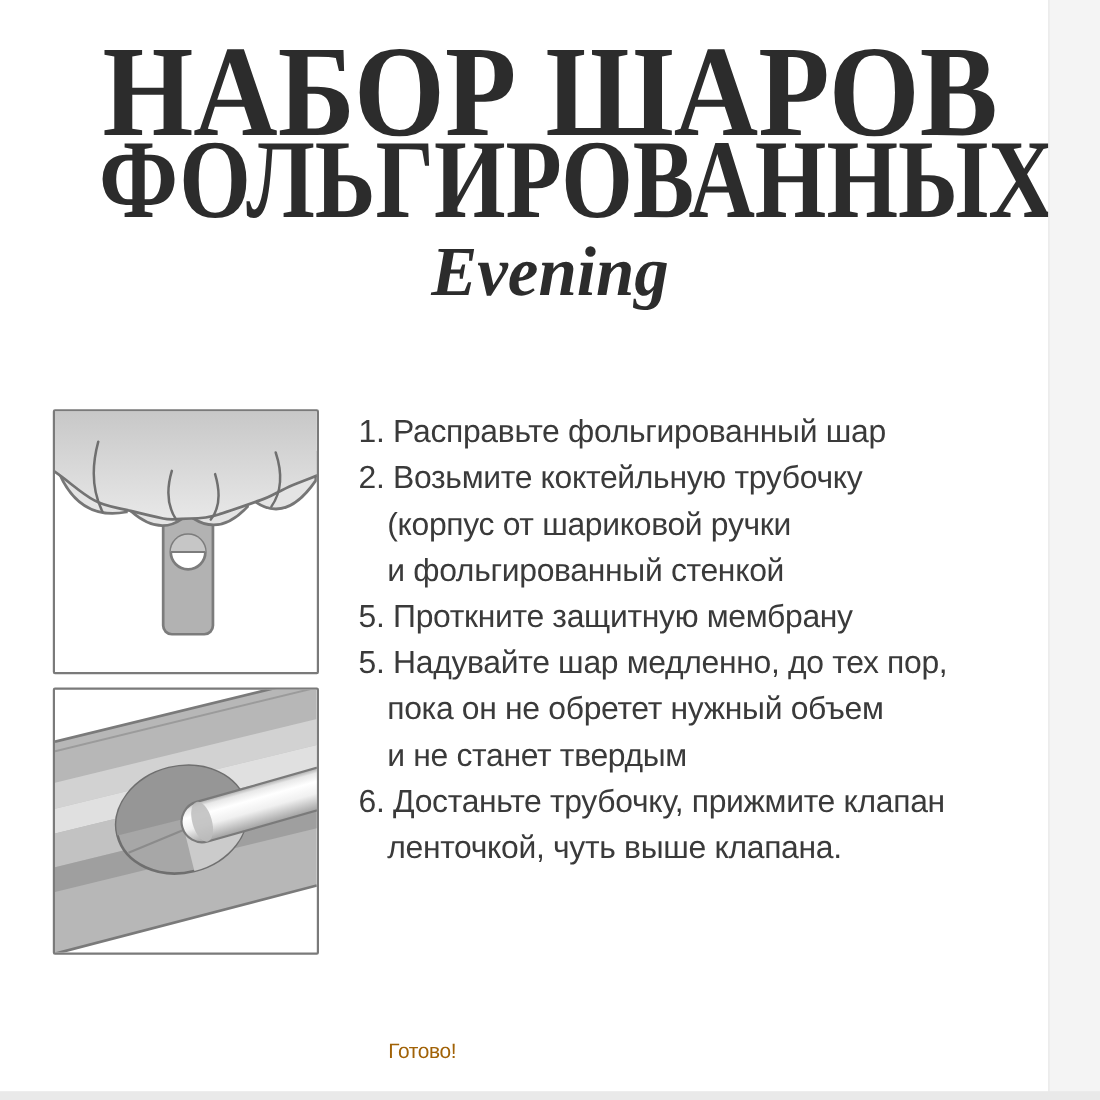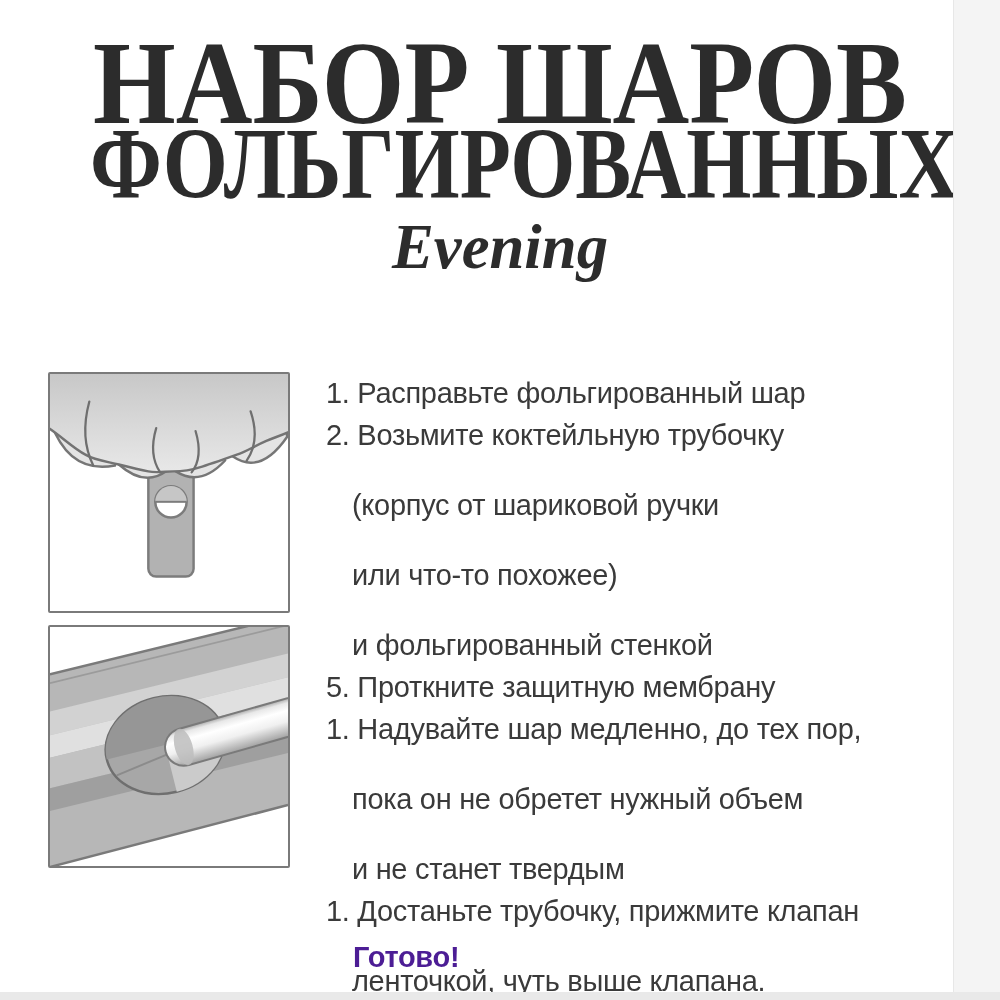--- a/index.html
+++ b/index.html
@@ -28,24 +28,24 @@
   .fig svg{display:block;width:100%;height:100%;}
   .fig1{left:48px;top:372px;width:242px;height:241px;}
   .fig2{left:48px;top:625px;width:242px;height:243px;}
 
   
   .steps{position:absolute;left:326px;top:372px;width:612px;}
   .ln{
     height:42px;line-height:42px;font-size:29px;letter-spacing:-0.3px;
     color:#3a3a3a;white-space:nowrap;
   }
-  .ln.c{padding-left:26px;margin-top:28px;}
+  .ln.c{padding-left:26px;}
   .done{
     position:absolute;left:353px;top:936px;height:42px;line-height:42px;
-    font-size:29px;letter-spacing:-0.3px;color:#4c1d95;font-weight:bold;
+    font-size:19px;letter-spacing:-0.3px;color:#a16207;
   }
 
   
   .edge-right{position:absolute;left:953px;top:0;width:47px;height:1000px;
     background:#f4f4f4;border-left:1px solid #e7e7e7;}
   .edge-bottom{position:absolute;left:0;top:992px;width:1000px;height:8px;background:#e9e9e9;}
 </style>
 </head>
 <body>
 
@@ -136,27 +136,26 @@
         <path d="M255.9,68.2 L130.8,103.7 A19,19 0 0 0 141.2,140.3 L266.3,104.8 Z" fill="url(#gTube)" stroke="#7a7a7a" stroke-width="2"></path>
         <ellipse cx="136" cy="122" rx="9" ry="19" transform="rotate(-16 136 122)" fill="#bdbdbd" opacity="0.85"></ellipse>
       </g>
     </svg>
   </div>
 
   <div class="steps">
     <div class="ln n">1. Расправьте фольгированный шар</div>
     <div class="ln n">2. Возьмите коктейльную трубочку</div>
     <div class="ln c">(корпус от шариковой ручки</div>
-    <div class="ln c">или что-то похожее)</div>
     <div class="ln c">и фольгированный стенкой</div>
     <div class="ln n">5. Проткните защитную мембрану</div>
-    <div class="ln n">1. Надувайте шар медленно, до тех пор,</div>
+    <div class="ln n">5. Надувайте шар медленно, до тех пор,</div>
     <div class="ln c">пока он не обретет нужный объем</div>
     <div class="ln c">и не станет твердым</div>
-    <div class="ln n">1. Достаньте трубочку, прижмите клапан</div>
+    <div class="ln n">6. Достаньте трубочку, прижмите клапан</div>
     <div class="ln c">ленточкой, чуть выше клапана.</div>
   </div>
 
   <div class="done">Готово!</div>
 
   <div class="edge-right"></div>
   <div class="edge-bottom"></div>
 </div>
 
 </body></html>

